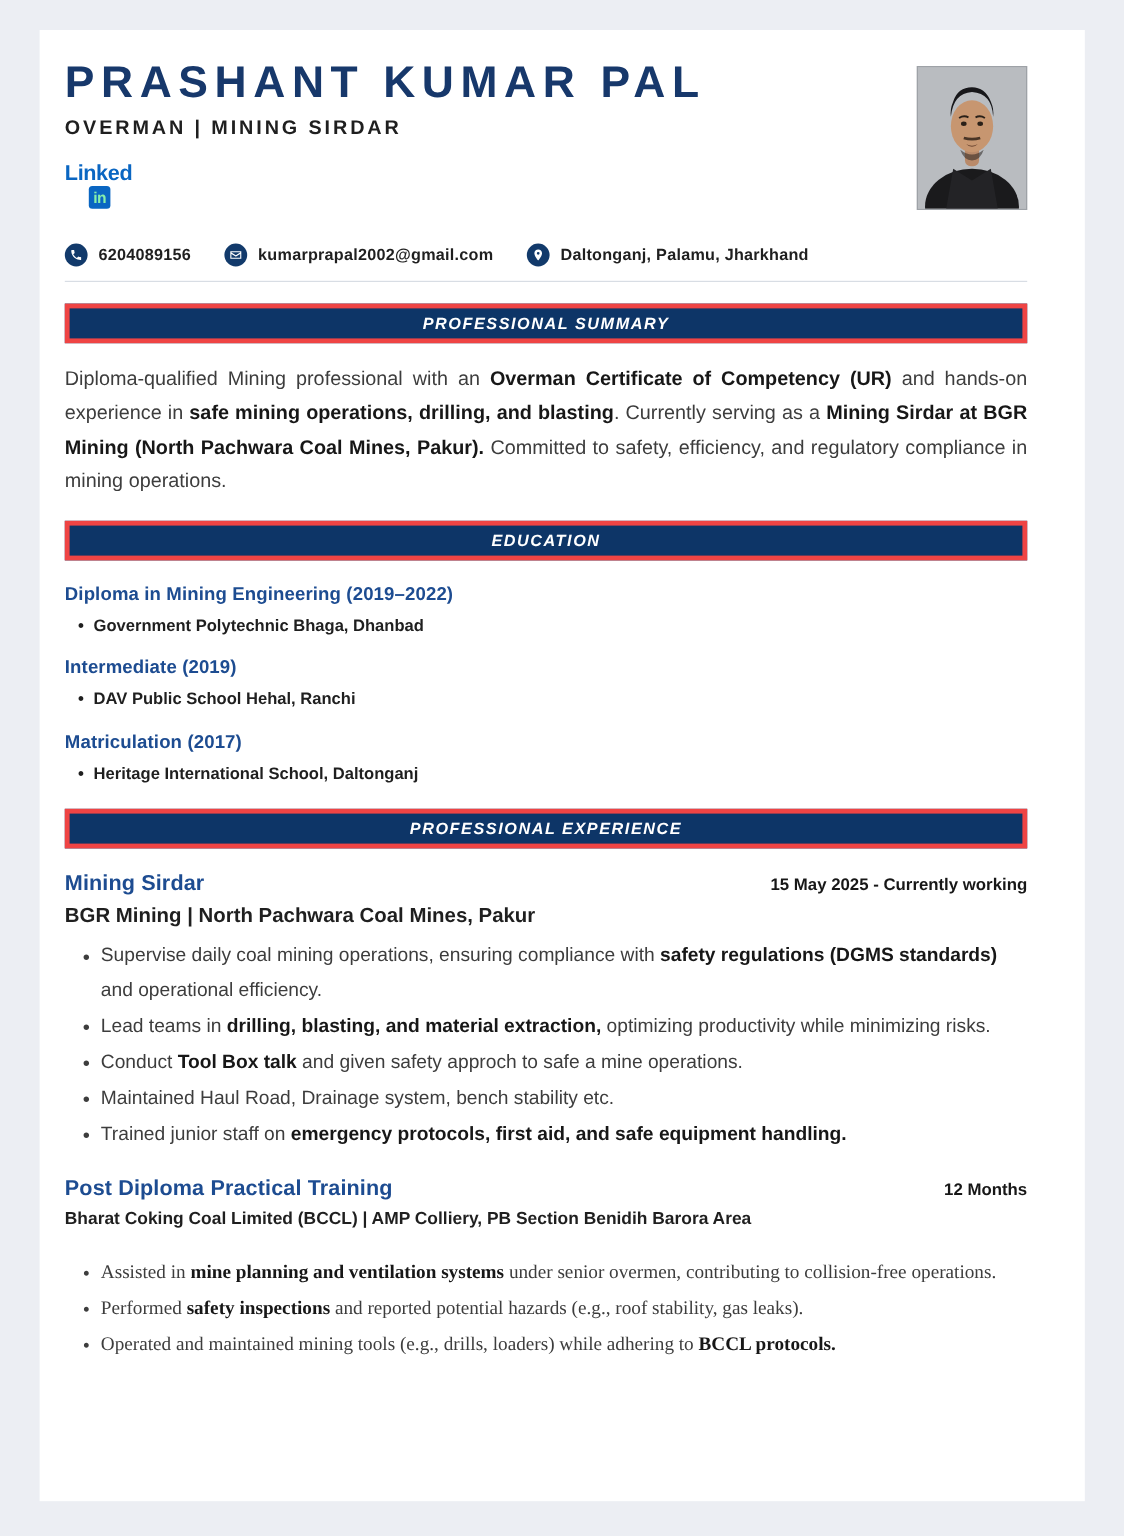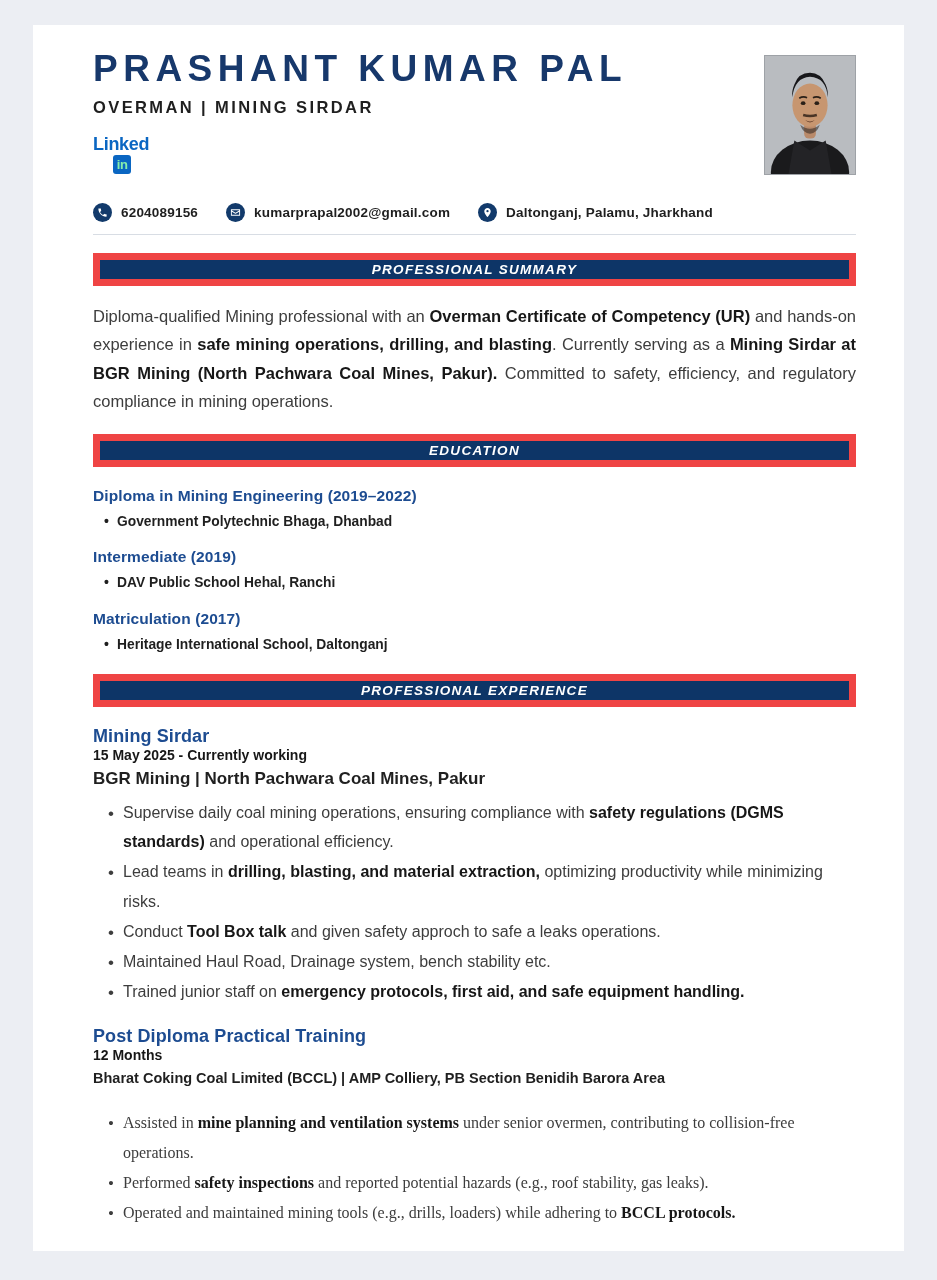--- a/index.html
+++ b/index.html
@@ -8,21 +8,21 @@
     background:#eceef3;
     font-family:"Liberation Sans", sans-serif;
     -webkit-font-smoothing:antialiased;
   }
   .page {
     position:absolute;
     left:33px; top:25px;
     width:871px; height:1226px;
     background:#ffffff;
   }
-  .inner { padding:25px 48px 0 60px; }
+  .inner { padding:25px 48px 0 21px; }
 
   
   .header { position:relative; min-height:135px; }
   .name {
     font-size:37px;
     font-weight:bold;
     color:#17386b;
     letter-spacing:5.5px;
     line-height:1.05;
     white-space:nowrap;
@@ -92,21 +92,21 @@
     font-size:13.5px;
     font-weight:bold;
     color:#1f1f1f;
     letter-spacing:0.2px;
     white-space:nowrap;
   }
 
   
   .bar {
     background:#0d3567;
-    border:7px solid #ef4444;
+    border:4px solid #ef4444;
     height:33px;
     display:flex;
     align-items:center;
     justify-content:center;
     margin-top:18px;
   }
   .bar span {
     color:#ffffff;
     font-size:13.5px;
     font-weight:bold;
@@ -148,21 +148,20 @@
     color:#1f1f1f;
     font-size:14px;
   }
 
   
   .job { margin-top:19px; }
   .job-top {
     display:flex;
     align-items:baseline;
     justify-content:space-between;
-    flex-direction:column;
   }
   .job-role {
     font-size:18px;
     font-weight:bold;
     color:#1d4c91;
     letter-spacing:0.1px;
   }
   .job-date {
     font-size:14px;
     font-weight:bold;
@@ -297,21 +296,21 @@
     <div id="experience-container">
         <div class="job">
           <div class="job-top">
             <div class="job-role">Mining Sirdar</div>
             <div class="job-date">15 May 2025 - Currently working</div>
           </div>
           <div class="job-org">BGR Mining | North Pachwara Coal Mines, Pakur</div>
           <ul class="bullets">
             <li><span>Supervise daily coal mining operations, ensuring compliance with </span><b>safety regulations (DGMS standards)</b><span> and operational efficiency.</span></li>
             <li><span>Lead teams in </span><b>drilling, blasting, and material extraction,</b><span> optimizing productivity while minimizing risks.</span></li>
-            <li><span>Conduct </span><b>Tool Box talk</b><span> and given safety approch to safe a leaks operations.</span></li>
+            <li><span>Conduct </span><b>Tool Box talk</b><span> and given safety approch to safe a mine operations.</span></li>
             <li><span>Maintained Haul Road, Drainage system, bench stability etc.</span></li>
             <li><span>Trained junior staff on </span><b>emergency protocols, first aid, and safe equipment handling.</b></li>
           </ul>
         </div>
         <div class="job">
           <div class="job-top">
             <div class="job-role">Post Diploma Practical Training</div>
             <div class="job-date">12 Months</div>
           </div>
           <div class="job-org small">Bharat Coking Coal Limited (BCCL) | AMP Colliery, PB Section Benidih Barora Area</div>

